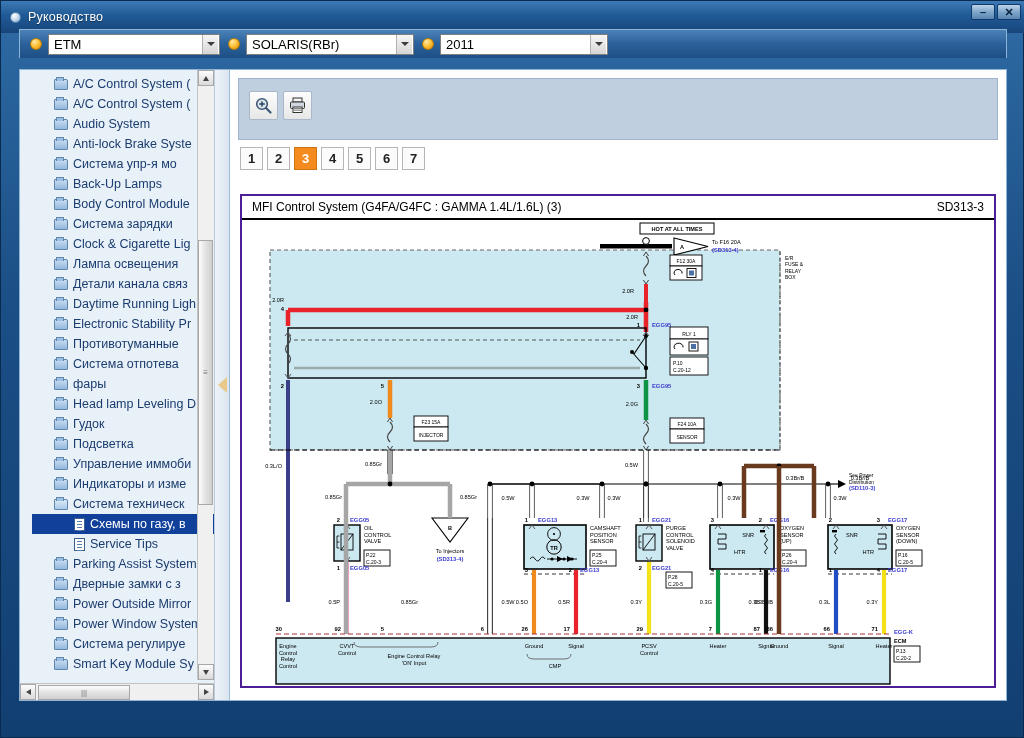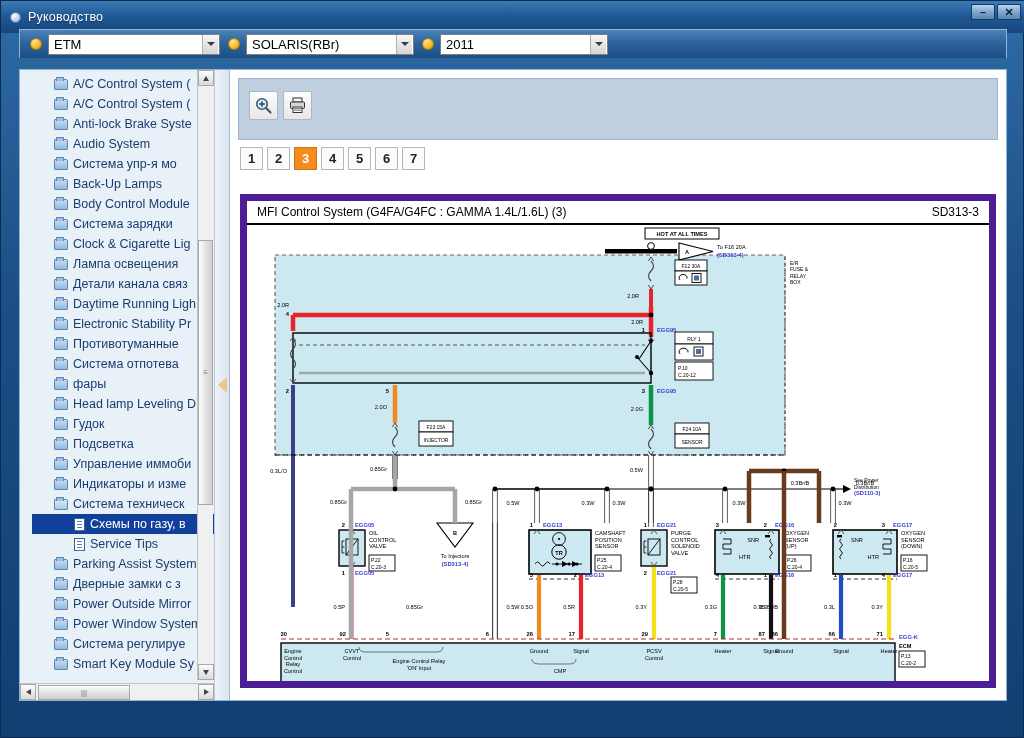--- a/index.html
+++ b/index.html
@@ -173,21 +173,21 @@
   .tab {
     width:23px;height:23px;border:1px solid #b6b6b6;background:#fbfbfb;
     display:flex;align-items:center;justify-content:center;
     font-size:13px;font-weight:bold;color:#222;cursor:pointer;
   }
   .tab.active { background:#f58a1f; border-color:#cf7412; color:#ffffff; }
 
   
   #diagram-outer {
     position:absolute; left:10px; top:124px; right:10px; bottom:12px;
-    border:7px solid #4c1d95; background:#ffffff; overflow:hidden;
+    border:2px solid #4c1d95; background:#ffffff; overflow:hidden;
   }
   #diagram-title {
     height:24px; border-bottom:2px solid #000; display:flex; align-items:center;
     justify-content:space-between; padding:0 10px; font-size:12px; color:#000;
   }
   #svgwrap { position:absolute; left:0; top:26px; right:0; bottom:0; }
   svg { display:block; }
   .lbl { font-family:"Liberation Sans", sans-serif; font-size:5.6px; fill:#000; }
   .lbl-b { font-family:"Liberation Sans", sans-serif; font-size:5.6px; fill:#000; font-weight:bold; }
   .lbl-blue { font-family:"Liberation Sans", sans-serif; font-size:5.8px; fill:#3a3ad0; font-weight:bold; }
@@ -245,25 +245,25 @@
           <div class="tree-item">
             <span class="folder-icon"></span>
             <span>A/C Control System (</span>
           </div>
           <div class="tree-item">
             <span class="folder-icon"></span>
             <span>A/C Control System (</span>
           </div>
           <div class="tree-item">
             <span class="folder-icon"></span>
+            <span>Audio System</span>
+          </div>
+          <div class="tree-item">
+            <span class="folder-icon"></span>
             <span>Anti-lock Brake Syste</span>
-          </div>
-          <div class="tree-item">
-            <span class="folder-icon"></span>
-            <span>Audio System</span>
           </div>
           <div class="tree-item">
             <span class="folder-icon"></span>
             <span>Система упр-я мо</span>
           </div>
           <div class="tree-item">
             <span class="folder-icon"></span>
             <span>Back-Up Lamps</span>
           </div>
           <div class="tree-item">

